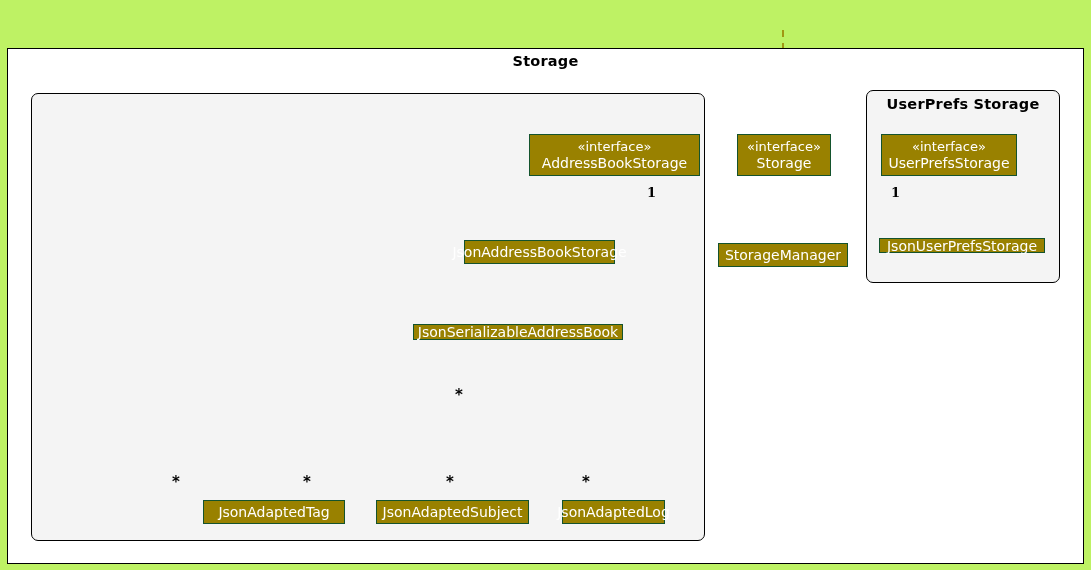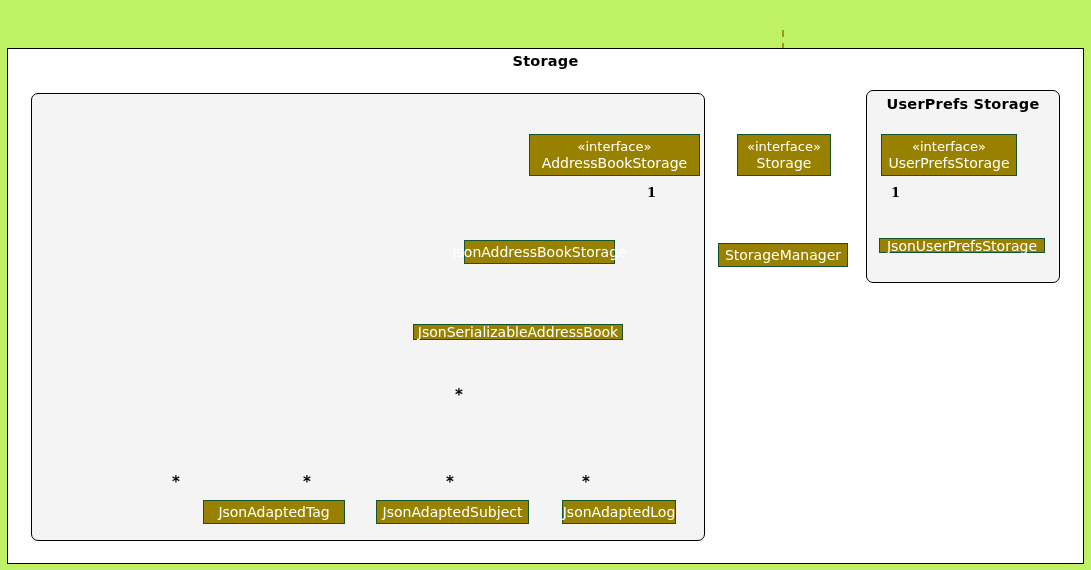--- a/index.html
+++ b/index.html
@@ -222,21 +222,21 @@
 
 
   <div class="cls" style="left:203px; top:500px; width:142px; height:24px;">
     <span class="cname">JsonAdaptedTag</span>
   </div>
 
   <div class="cls" style="left:376px; top:500px; width:153px; height:24px;">
     <span class="cname">JsonAdaptedSubject</span>
   </div>
 
-  <div class="cls" style="left:562px; top:500px; width:114px; height:24px;">
+  <div class="cls" style="left:562px; top:500px; width:103px; height:24px;">
     <span class="cname">JsonAdaptedLog</span>
   </div>
 
   <div class="mult" style="left:647px; top:185px;">1</div>
 
   <div class="mult" style="left:891px; top:185px;">1</div>
 
   <div class="mult mult-star" style="left:455px; top:386px;">*</div>
 
   <div class="mult mult-star" style="left:172px; top:473px;">*</div>

